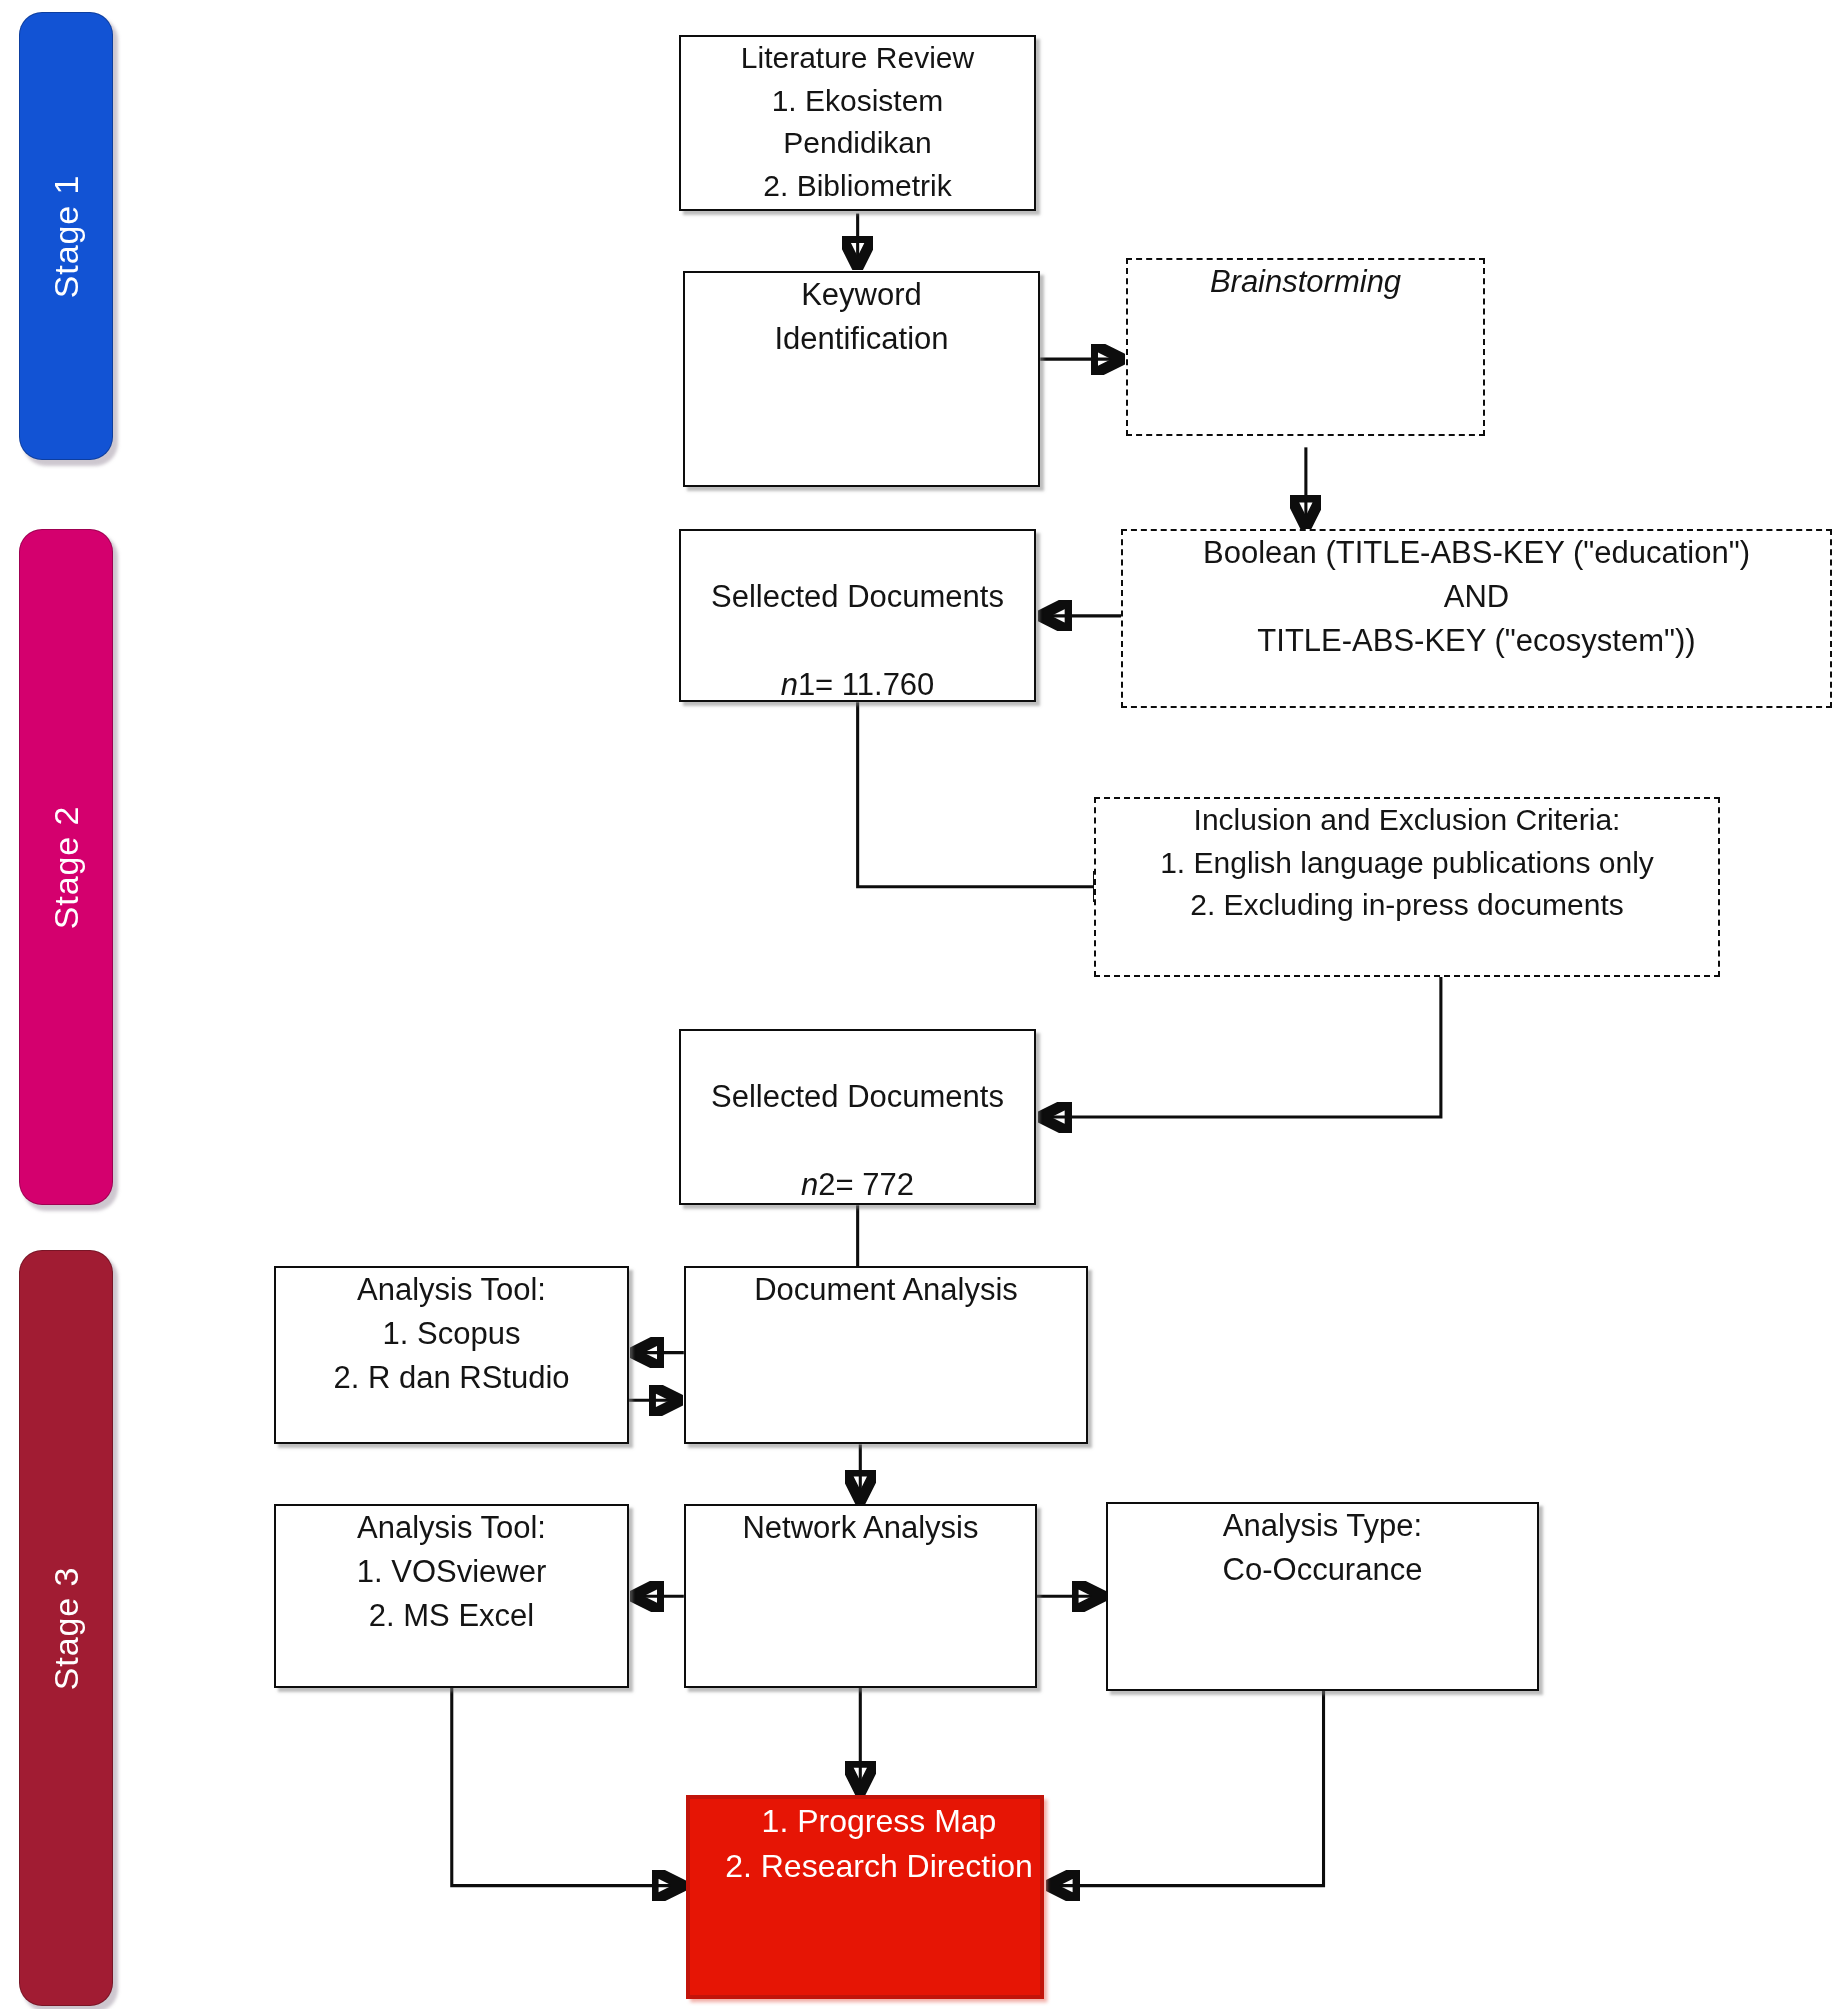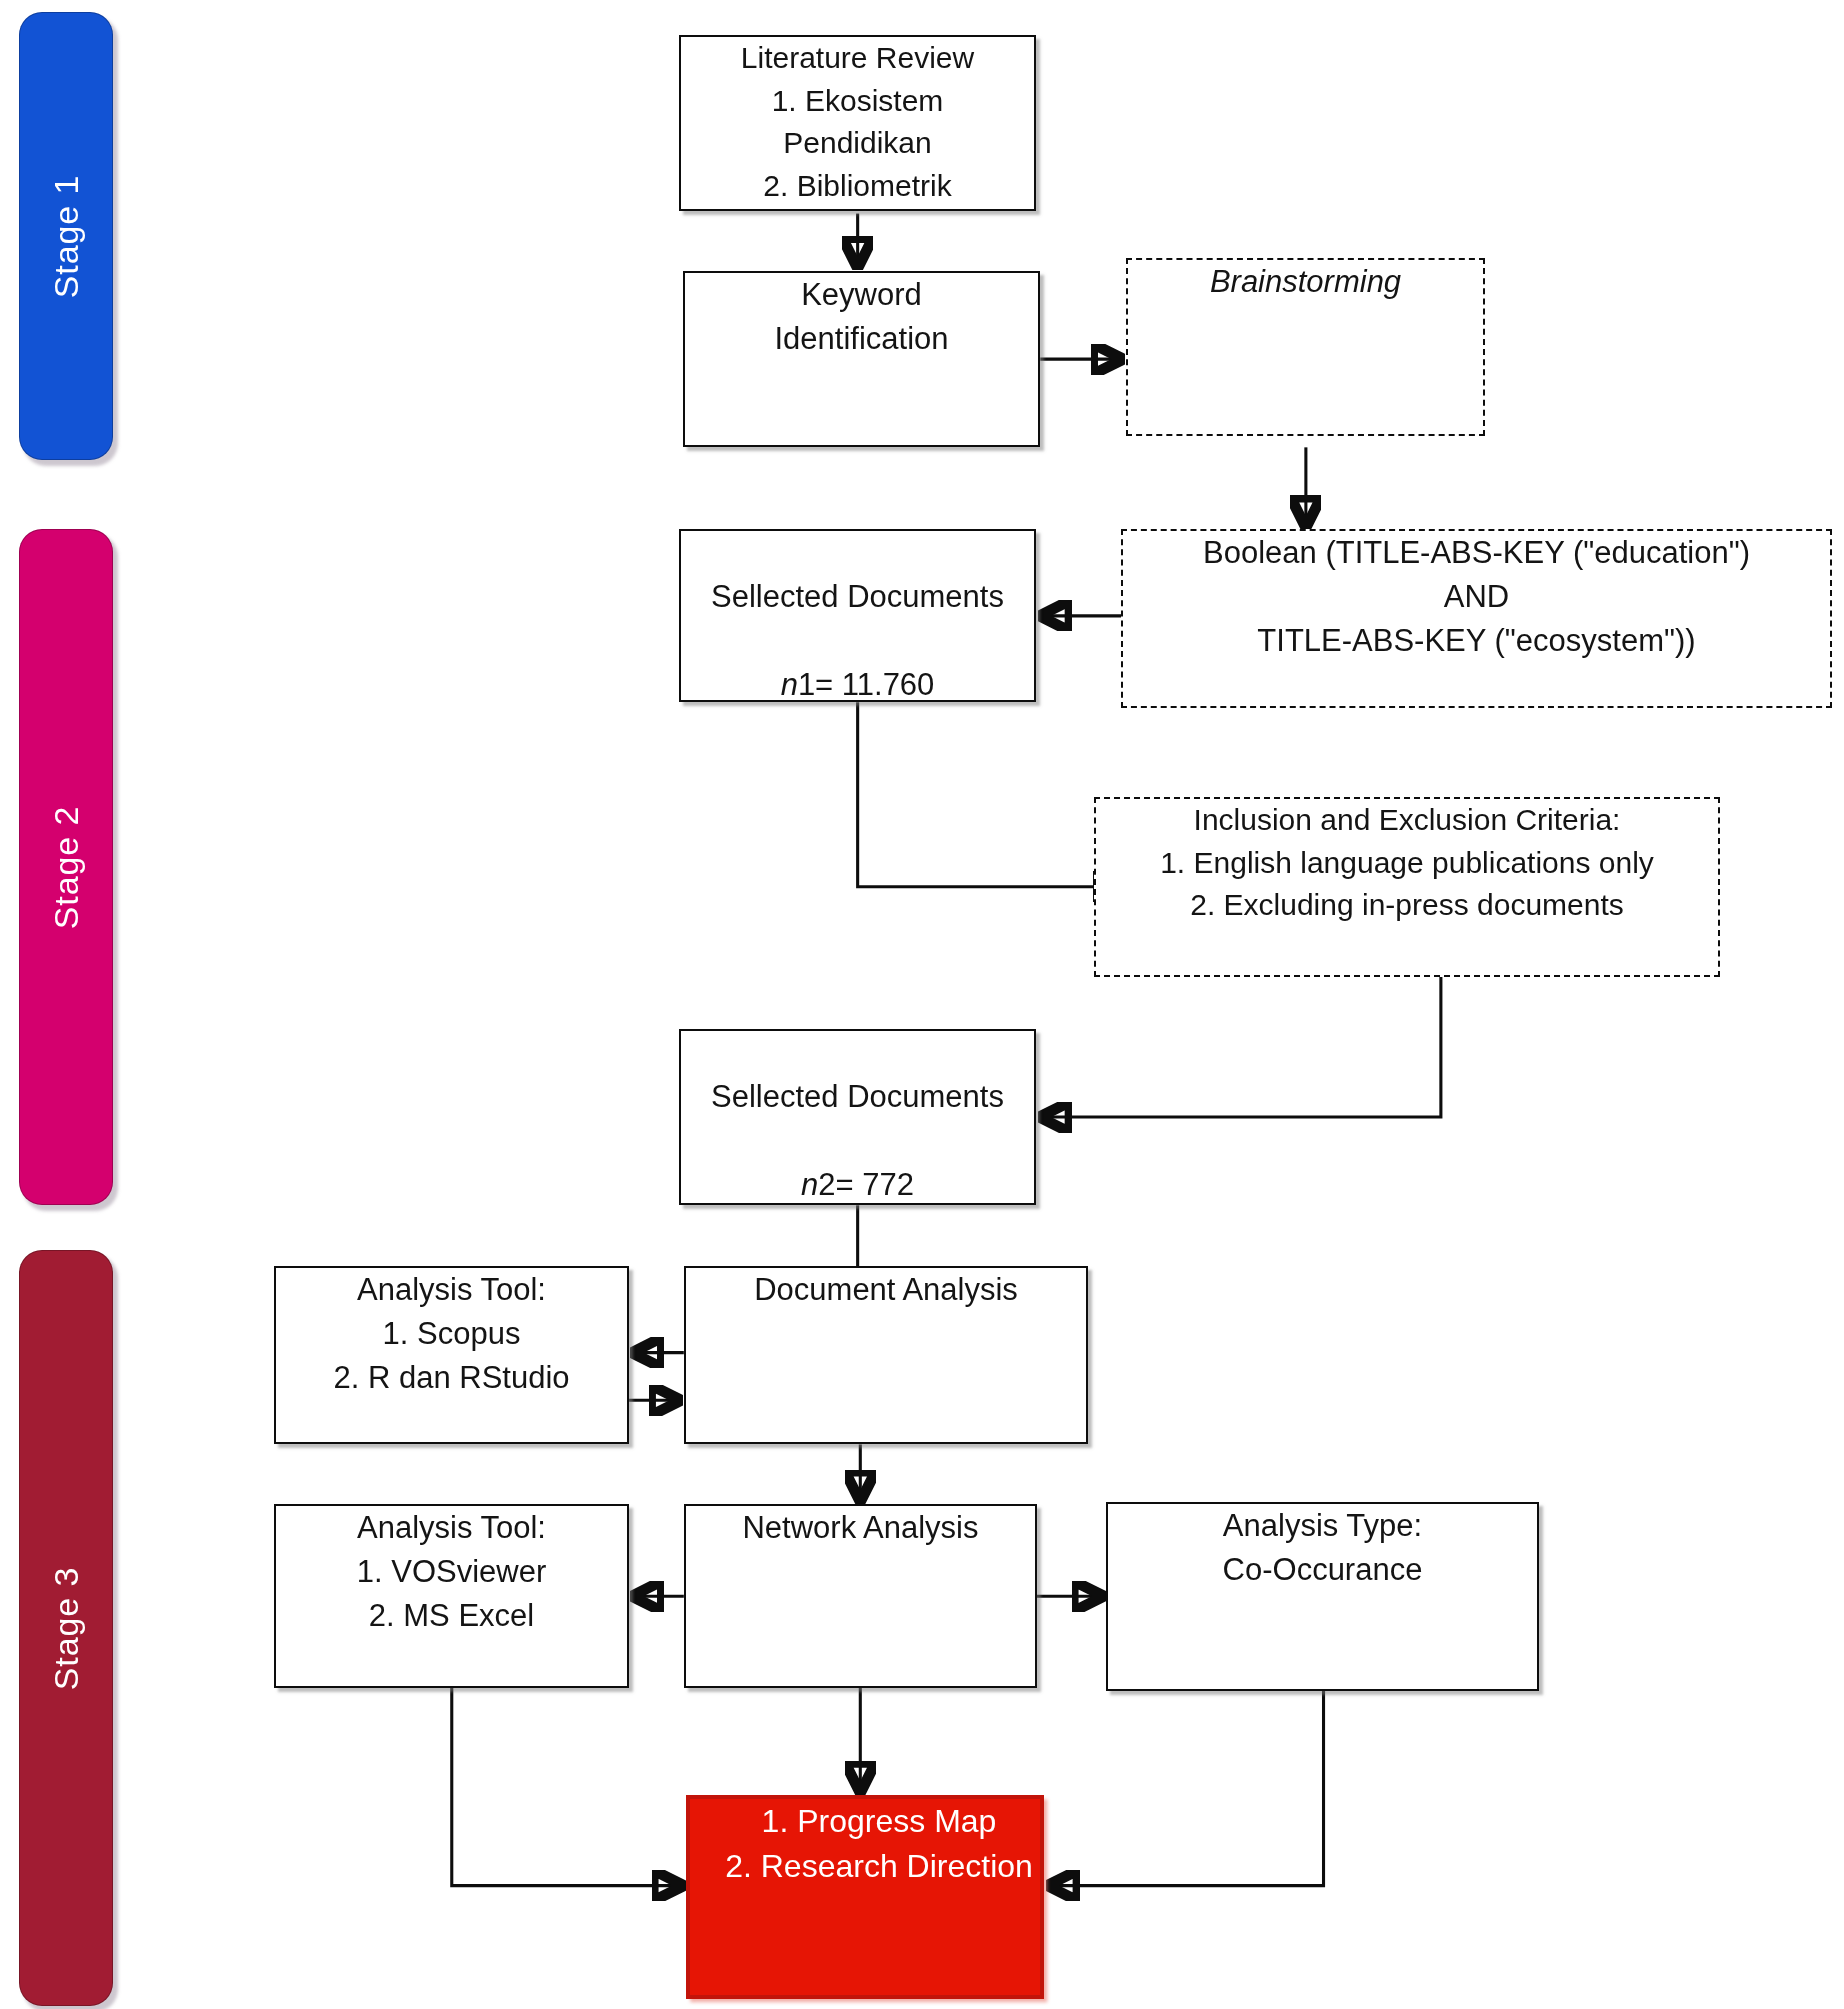--- a/index.html
+++ b/index.html
@@ -80,21 +80,21 @@
     <span class="lbl">Stage 3</span>
   </div>
 
   <div class="box" style="left:679px; top:35px; width:357px; height:176px; font-size:30px;">
     <div class="txt">Literature Review
 1. Ekosistem
 Pendidikan
 2. Bibliometrik</div>
   </div>
 
-  <div class="box" style="left:683px; top:271px; width:357px; height:176px;">
+  <div class="box" style="left:683px; top:271px; width:357px; height:216px;">
     <div class="txt">Keyword
 Identification</div>
   </div>
 
   <div class="box dashed" style="left:1126px; top:258px; width:359px; height:178px;">
     <div class="txt it">Brainstorming</div>
   </div>
 
   <div class="box" style="left:679px; top:529px; width:357px; height:173px;">
     <div class="txt">

